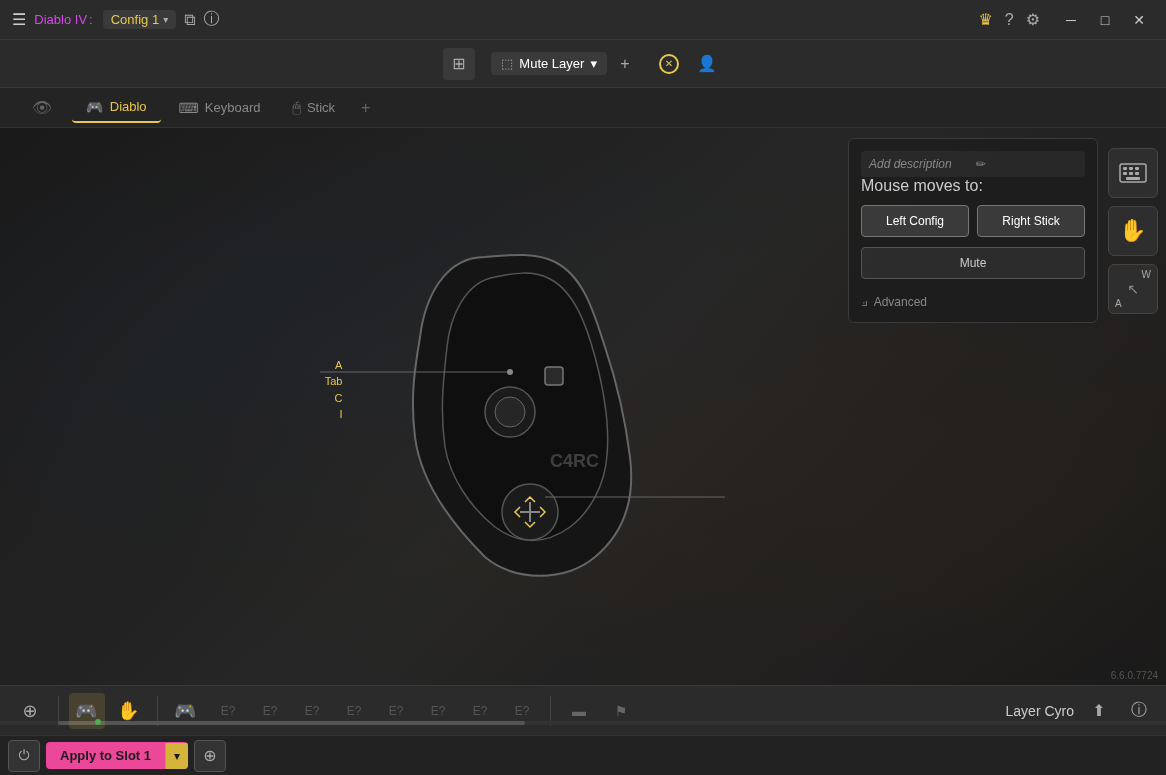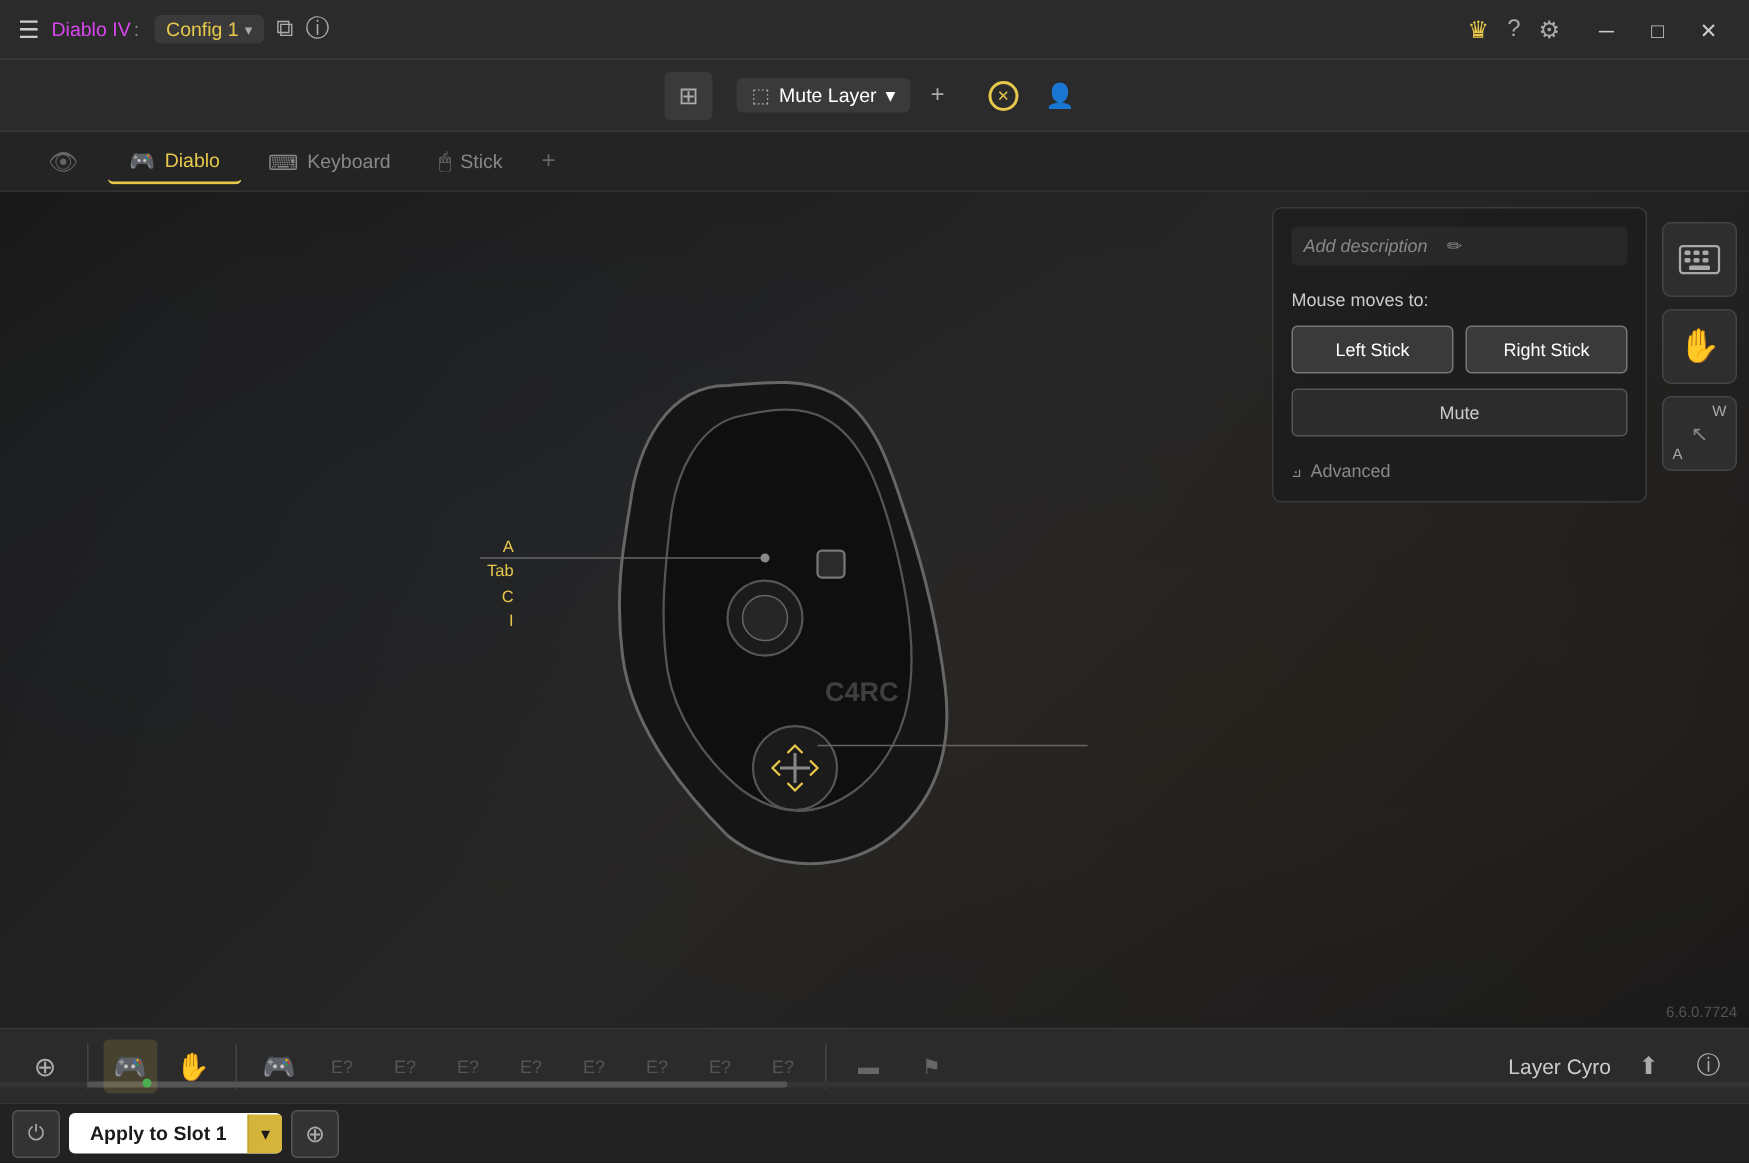--- a/index.html
+++ b/index.html
@@ -208,31 +208,30 @@
       top: 0;
       width: 250px;
       background: rgba(30,30,30,0.95);
       border: 1px solid #3a3a3a;
       border-radius: 6px;
       padding: 12px;
     }
     .description-row {
       display: flex;
       align-items: flex-start;
-      gap: 13px;
-      margin-bottom: 16px;
+      gap: 24px;
       padding: 6px 8px;
       background: rgba(255,255,255,0.05);
       border-radius: 4px;
     }
     .description-text { font-size: 12px; color: #888; font-style: italic; }
     .edit-icon { font-size: 12px; color: #888; cursor: pointer; }
 
     .mouse-moves-label {
-      font-size: 12px;
+      font-size: 16px;
       color: #ccc;
       margin-bottom: 10px;
     }
     .stick-buttons {
       display: flex;
       gap: 8px;
       margin-bottom: 10px;
     }
     .stick-btn {
       flex: 1;
@@ -348,21 +347,21 @@
       border: 1px solid #555;
       border-radius: 4px;
       display: flex; align-items: center; justify-content: center;
       cursor: pointer;
       color: #aaa;
       font-size: 14px;
     }
     .apply-btn {
       display: flex;
       align-items: center;
-      background: #ffffff;
+      background: #ec4899;
       border-radius: 4px;
       overflow: hidden;
       cursor: pointer;
     }
     .apply-btn-main {
       padding: 6px 14px;
       font-size: 13px;
       color: #1a1a1a;
       font-weight: 600;
     }
@@ -541,21 +540,21 @@
     </div>
   </div>
 
   <div class="controls-panel" style="right:68px;top:10px;">
     <div class="description-row">
       <span class="description-text">Add description</span>
       <span class="edit-icon">✏</span>
     </div>
     <div class="mouse-moves-label">Mouse moves to:</div>
     <div class="stick-buttons">
-      <button class="stick-btn active">Left Stick</button>
+      <button class="stick-btn active">Left Config</button>
       <button class="stick-btn active">Right Stick</button>
     </div>
     <button class="mute-btn">Mute</button>
     <div class="advanced-row">
       <span class="advanced-icon">⟓</span>
       <span>Advanced</span>
     </div>
   </div>
 
   <div class="version-text">6.6.0.7724</div>

